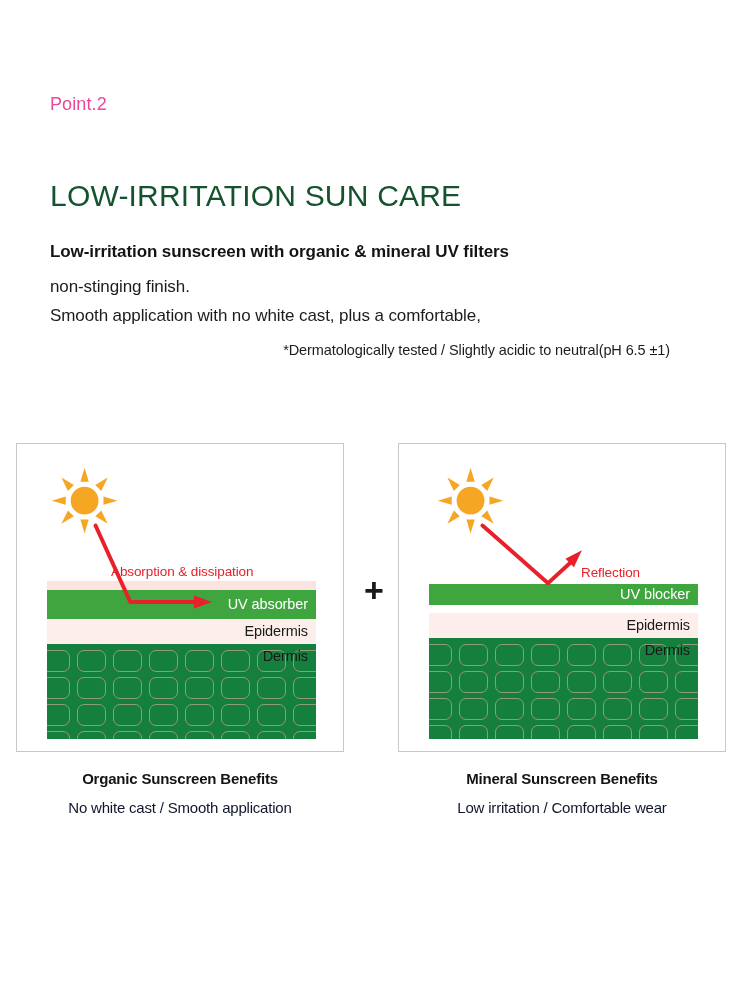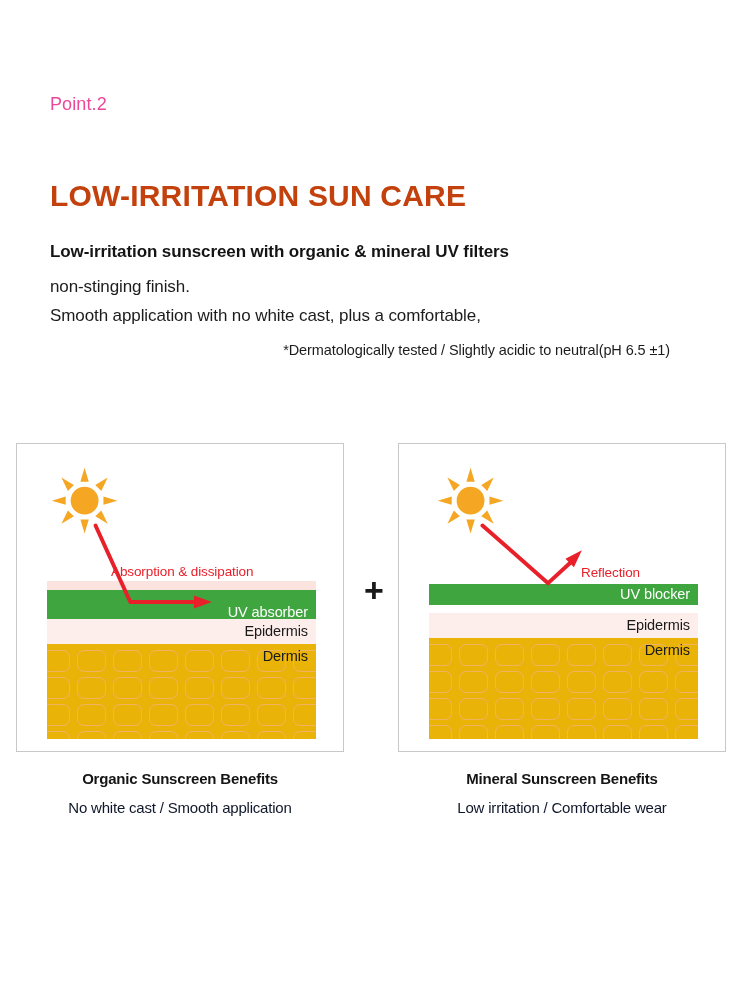--- a/index.html
+++ b/index.html
@@ -26,22 +26,22 @@
     font-size: 18px;
     font-weight: 400;
     color: #ec4899;
     letter-spacing: 0.1px;
   }
   .main-title {
     position: absolute;
     left: 50px;
     top: 159px;
     font-size: 30px;
-    font-weight: 700;
-    color: #c2410c;
+    font-weight: 400;
+    color: #14532d;
     letter-spacing: 0.2px;
     white-space: nowrap;
   }
 
   
   .copy {
     position: absolute;
     left: 50px;
     top: 240px;
     width: 620px;
@@ -126,21 +126,21 @@
     color: #ffffff;
   }
   .layer-epidermis {
     background: #fdeeeb;
     padding-left: 28px;
   }
   .layer-epidermis .layer-text {
     color: #1a1a1a;
   }
   .layer-dermis {
-    background: #eab308;
+    background: #15803d;
     overflow: hidden;
     align-items: flex-start;
     padding-top: 5px;
   }
   .layer-dermis .layer-text {
     color: #1a1a1a;
     position: relative;
     z-index: 2;
   }
 
@@ -160,21 +160,21 @@
     gap: 7px;
   }
   .cell {
     flex: 1 1 auto;
     border-radius: 7px;
     border: 1.5px solid #f4b3ab;
     background: transparent;
   }
 
   
-  #panel-left .layer-uv        { top: 9px;  height: 29px; align-items: flex-end; }
+  #panel-left .layer-uv        { top: 9px;  height: 29px; }
   #panel-left .layer-epidermis { top: 38px; height: 25px; }
   #panel-left .layer-dermis    { top: 63px; bottom: 0; }
 
   
   #panel-right .skin { top: 140px; }
   #panel-right .layer-uv        { top: 0;   height: 21px; }
   #panel-right .layer-epidermis { top: 29px; height: 25px; }
   #panel-right .layer-dermis    { top: 54px; bottom: 0; }
 
   

